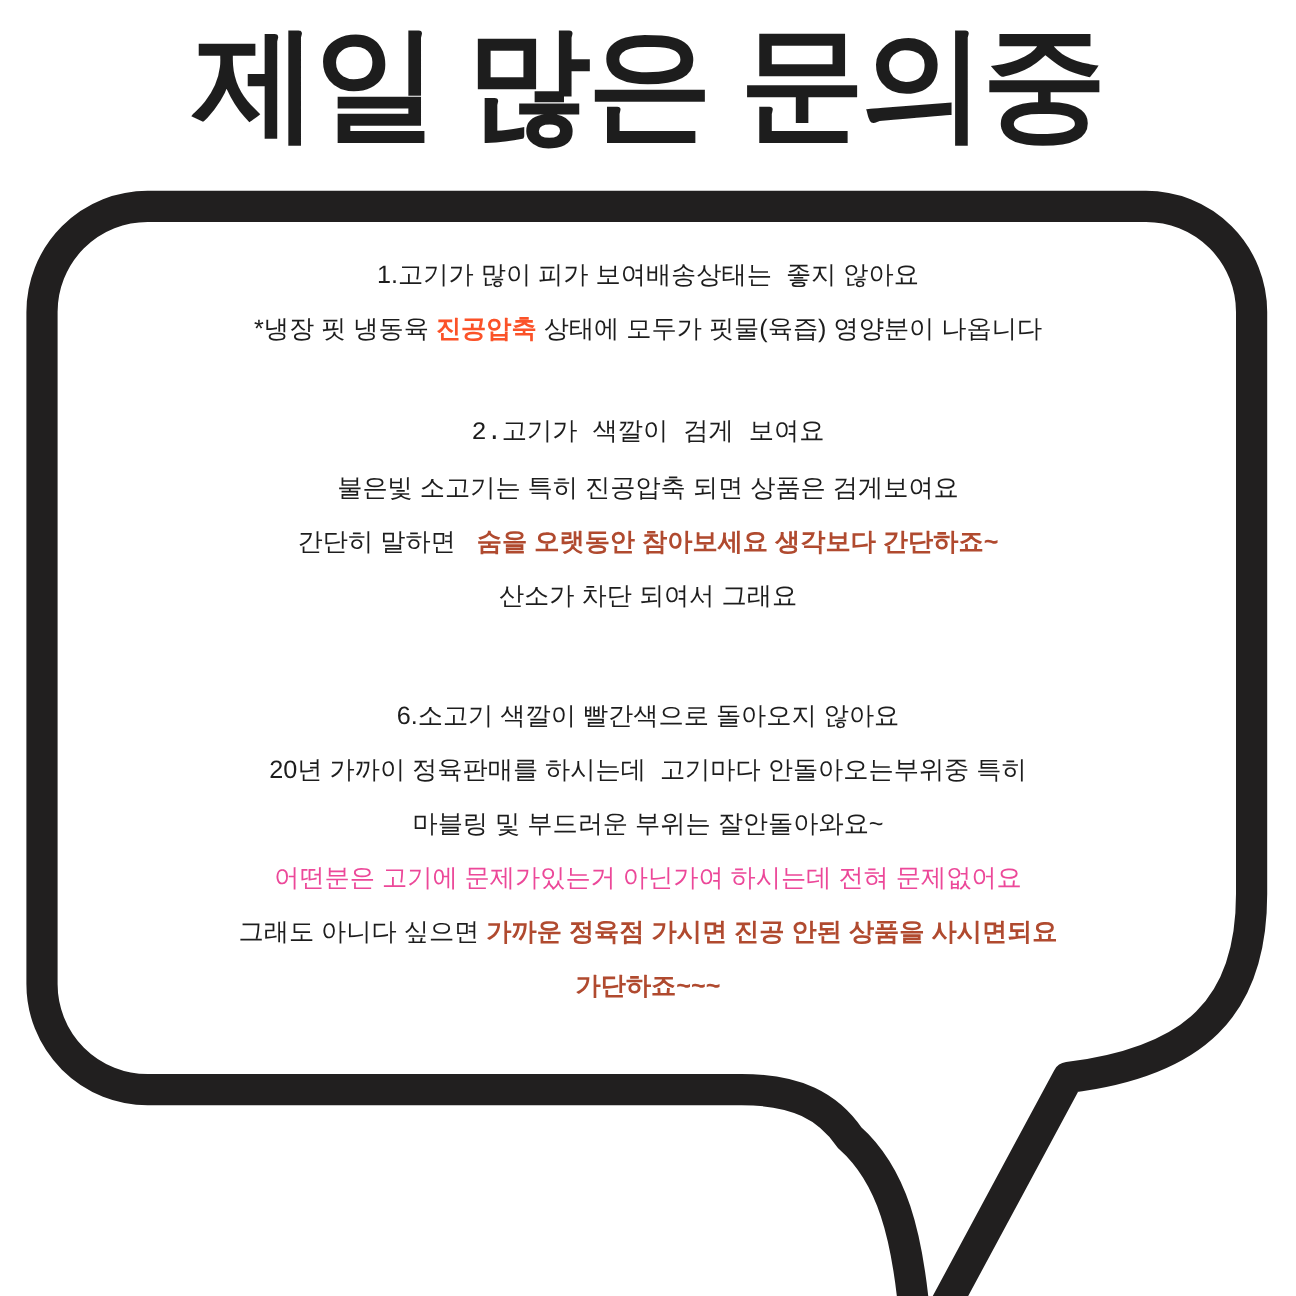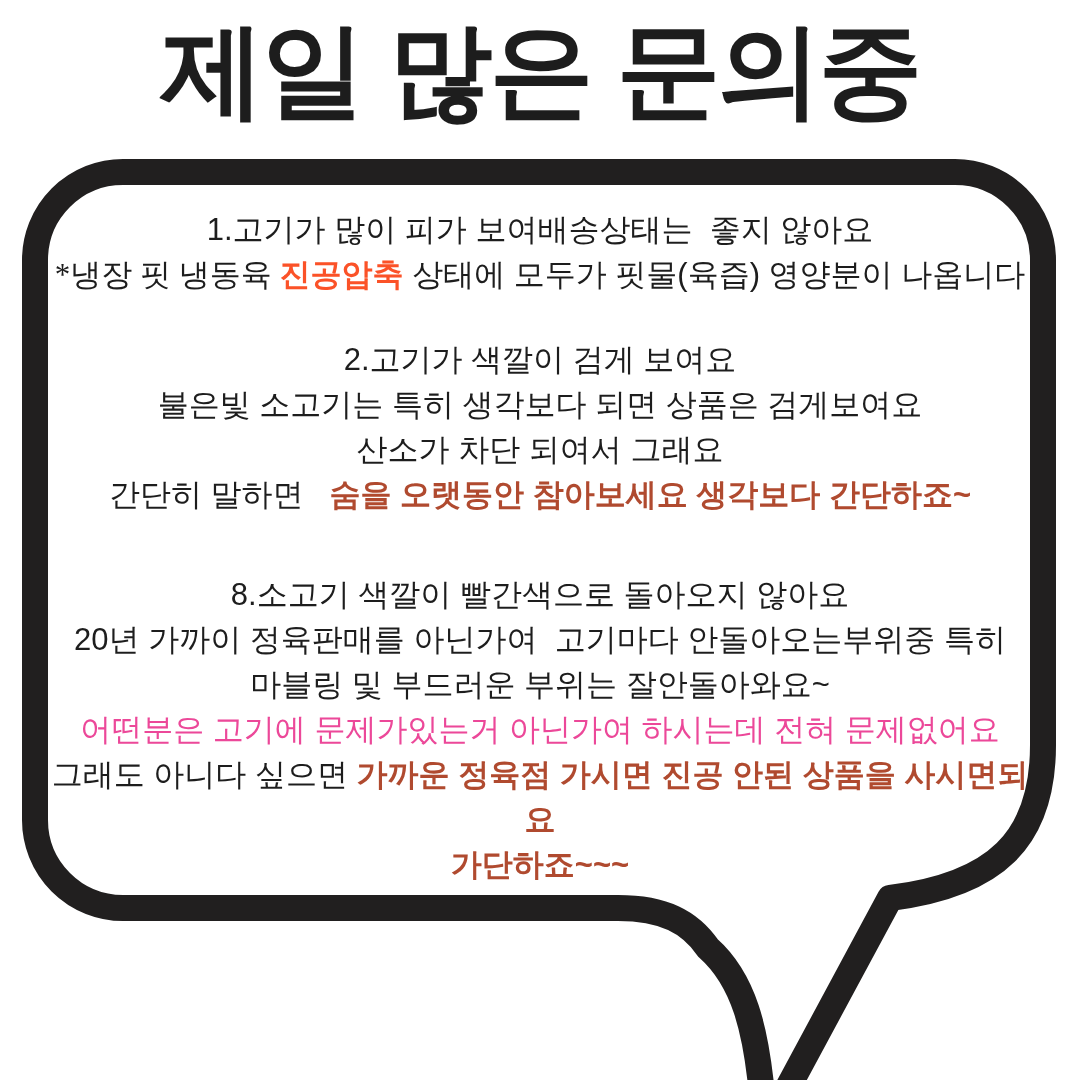--- a/index.html
+++ b/index.html
@@ -37,21 +37,21 @@
     top: 207px;
     left: 50px;
     width: 980px;
     z-index: 1;
     text-align: center;
   }
   .qa-section { margin: 0; }
   .qa-section + .qa-section.gap-s { margin-top: 40px; }
   .qa-section + .qa-section.gap-l { margin-top: 55px; }
   .text-line {
-    font-size: 31px;
+    font-size: 21px;
     line-height: 45px;
     font-weight: 500;
     color: #1d1d1d;
     white-space: pre-wrap;
   }
   .text-line .seg-colored { font-weight: 700; }
 </style>
 </head>
 <body>
 
@@ -72,31 +72,31 @@
              L 123,908
              A 88,88 0 0 1 35,820
              L 35,260
              A 88,88 0 0 1 123,172
              Z" fill="#ffffff" stroke="#211f1f" stroke-width="26" stroke-linejoin="round"></path>
   </svg>
 
   <div class="bubble-content" id="bubble-content">
       <div class="qa-section">
         <div class="text-line"><span style="color: rgb(29, 29, 29);">1.고기가 많이 피가 보여배송상태는  좋지 않아요</span></div>
-        <div class="text-line"><span style="color: rgb(29, 29, 29); font-family: Liberation Serif, serif;">*냉장 핏 냉동육 </span><span class="seg-colored" style="color: rgb(251, 82, 40);">진공압축</span><span style="color: rgb(29, 29, 29);"> 상태에 모두가 핏물(육즙) 영양분이 나옵니다</span></div>
+        <div class="text-line"><span style="color: rgb(29, 29, 29);">*냉장 핏 냉동육 </span><span class="seg-colored" style="color: rgb(251, 82, 40);">진공압축</span><span style="color: rgb(29, 29, 29);"> 상태에 모두가 핏물(육즙) 영양분이 나옵니다</span></div>
       </div>
       <div class="qa-section gap-s">
-        <div class="text-line"><span style="color: rgb(29, 29, 29);">2.고기가 색깔이 검게 보여요</span></div>
-        <div class="text-line"><span style="color: rgb(29, 29, 29);">불은빛 소고기는 특히 생각보다 되면 상품은 검게보여요</span></div>
+        <div class="text-line"><span style="color: rgb(29, 29, 29); font-family: Liberation Mono, monospace;">2.고기가 색깔이 검게 보여요</span></div>
+        <div class="text-line"><span style="color: rgb(29, 29, 29);">불은빛 소고기는 특히 진공압축 되면 상품은 검게보여요</span></div>
+        <div class="text-line"><span style="color: rgb(29, 29, 29);">간단히 말하면   </span><span class="seg-colored" style="color: rgb(176, 74, 47);">숨을 오랫동안 참아보세요 생각보다 간단하죠~</span></div>
         <div class="text-line"><span style="color: rgb(29, 29, 29);">산소가 차단 되여서 그래요</span></div>
-        <div class="text-line"><span style="color: rgb(29, 29, 29);">간단히 말하면   </span><span class="seg-colored" style="color: rgb(176, 74, 47);">숨을 오랫동안 참아보세요 생각보다 간단하죠~</span></div>
       </div>
       <div class="qa-section gap-l">
-        <div class="text-line"><span style="color: rgb(29, 29, 29);">8.소고기 색깔이 빨간색으로 돌아오지 않아요</span></div>
-        <div class="text-line"><span style="color: rgb(29, 29, 29);">20년 가까이 정육판매를 아닌가여  고기마다 안돌아오는부위중 특히</span></div>
+        <div class="text-line"><span style="color: rgb(29, 29, 29);">6.소고기 색깔이 빨간색으로 돌아오지 않아요</span></div>
+        <div class="text-line"><span style="color: rgb(29, 29, 29);">20년 가까이 정육판매를 하시는데  고기마다 안돌아오는부위중 특히</span></div>
         <div class="text-line"><span style="color: rgb(29, 29, 29);">마블링 및 부드러운 부위는 잘안돌아와요~</span></div>
         <div class="text-line"><span style="color: #ec4899;">어떤분은 고기에 문제가있는거 아닌가여 하시는데 전혀 문제없어요</span></div>
         <div class="text-line"><span style="color: rgb(29, 29, 29);">그래도 아니다 싶으면 </span><span class="seg-colored" style="color: rgb(176, 74, 47);">가까운 정육점 가시면 진공 안된 상품을 사시면되요</span></div>
         <div class="text-line"><span class="seg-colored" style="color: rgb(176, 74, 47);">가단하죠~~~</span></div>
       </div>
     </div>
 
 </div>
 
 </body></html>

